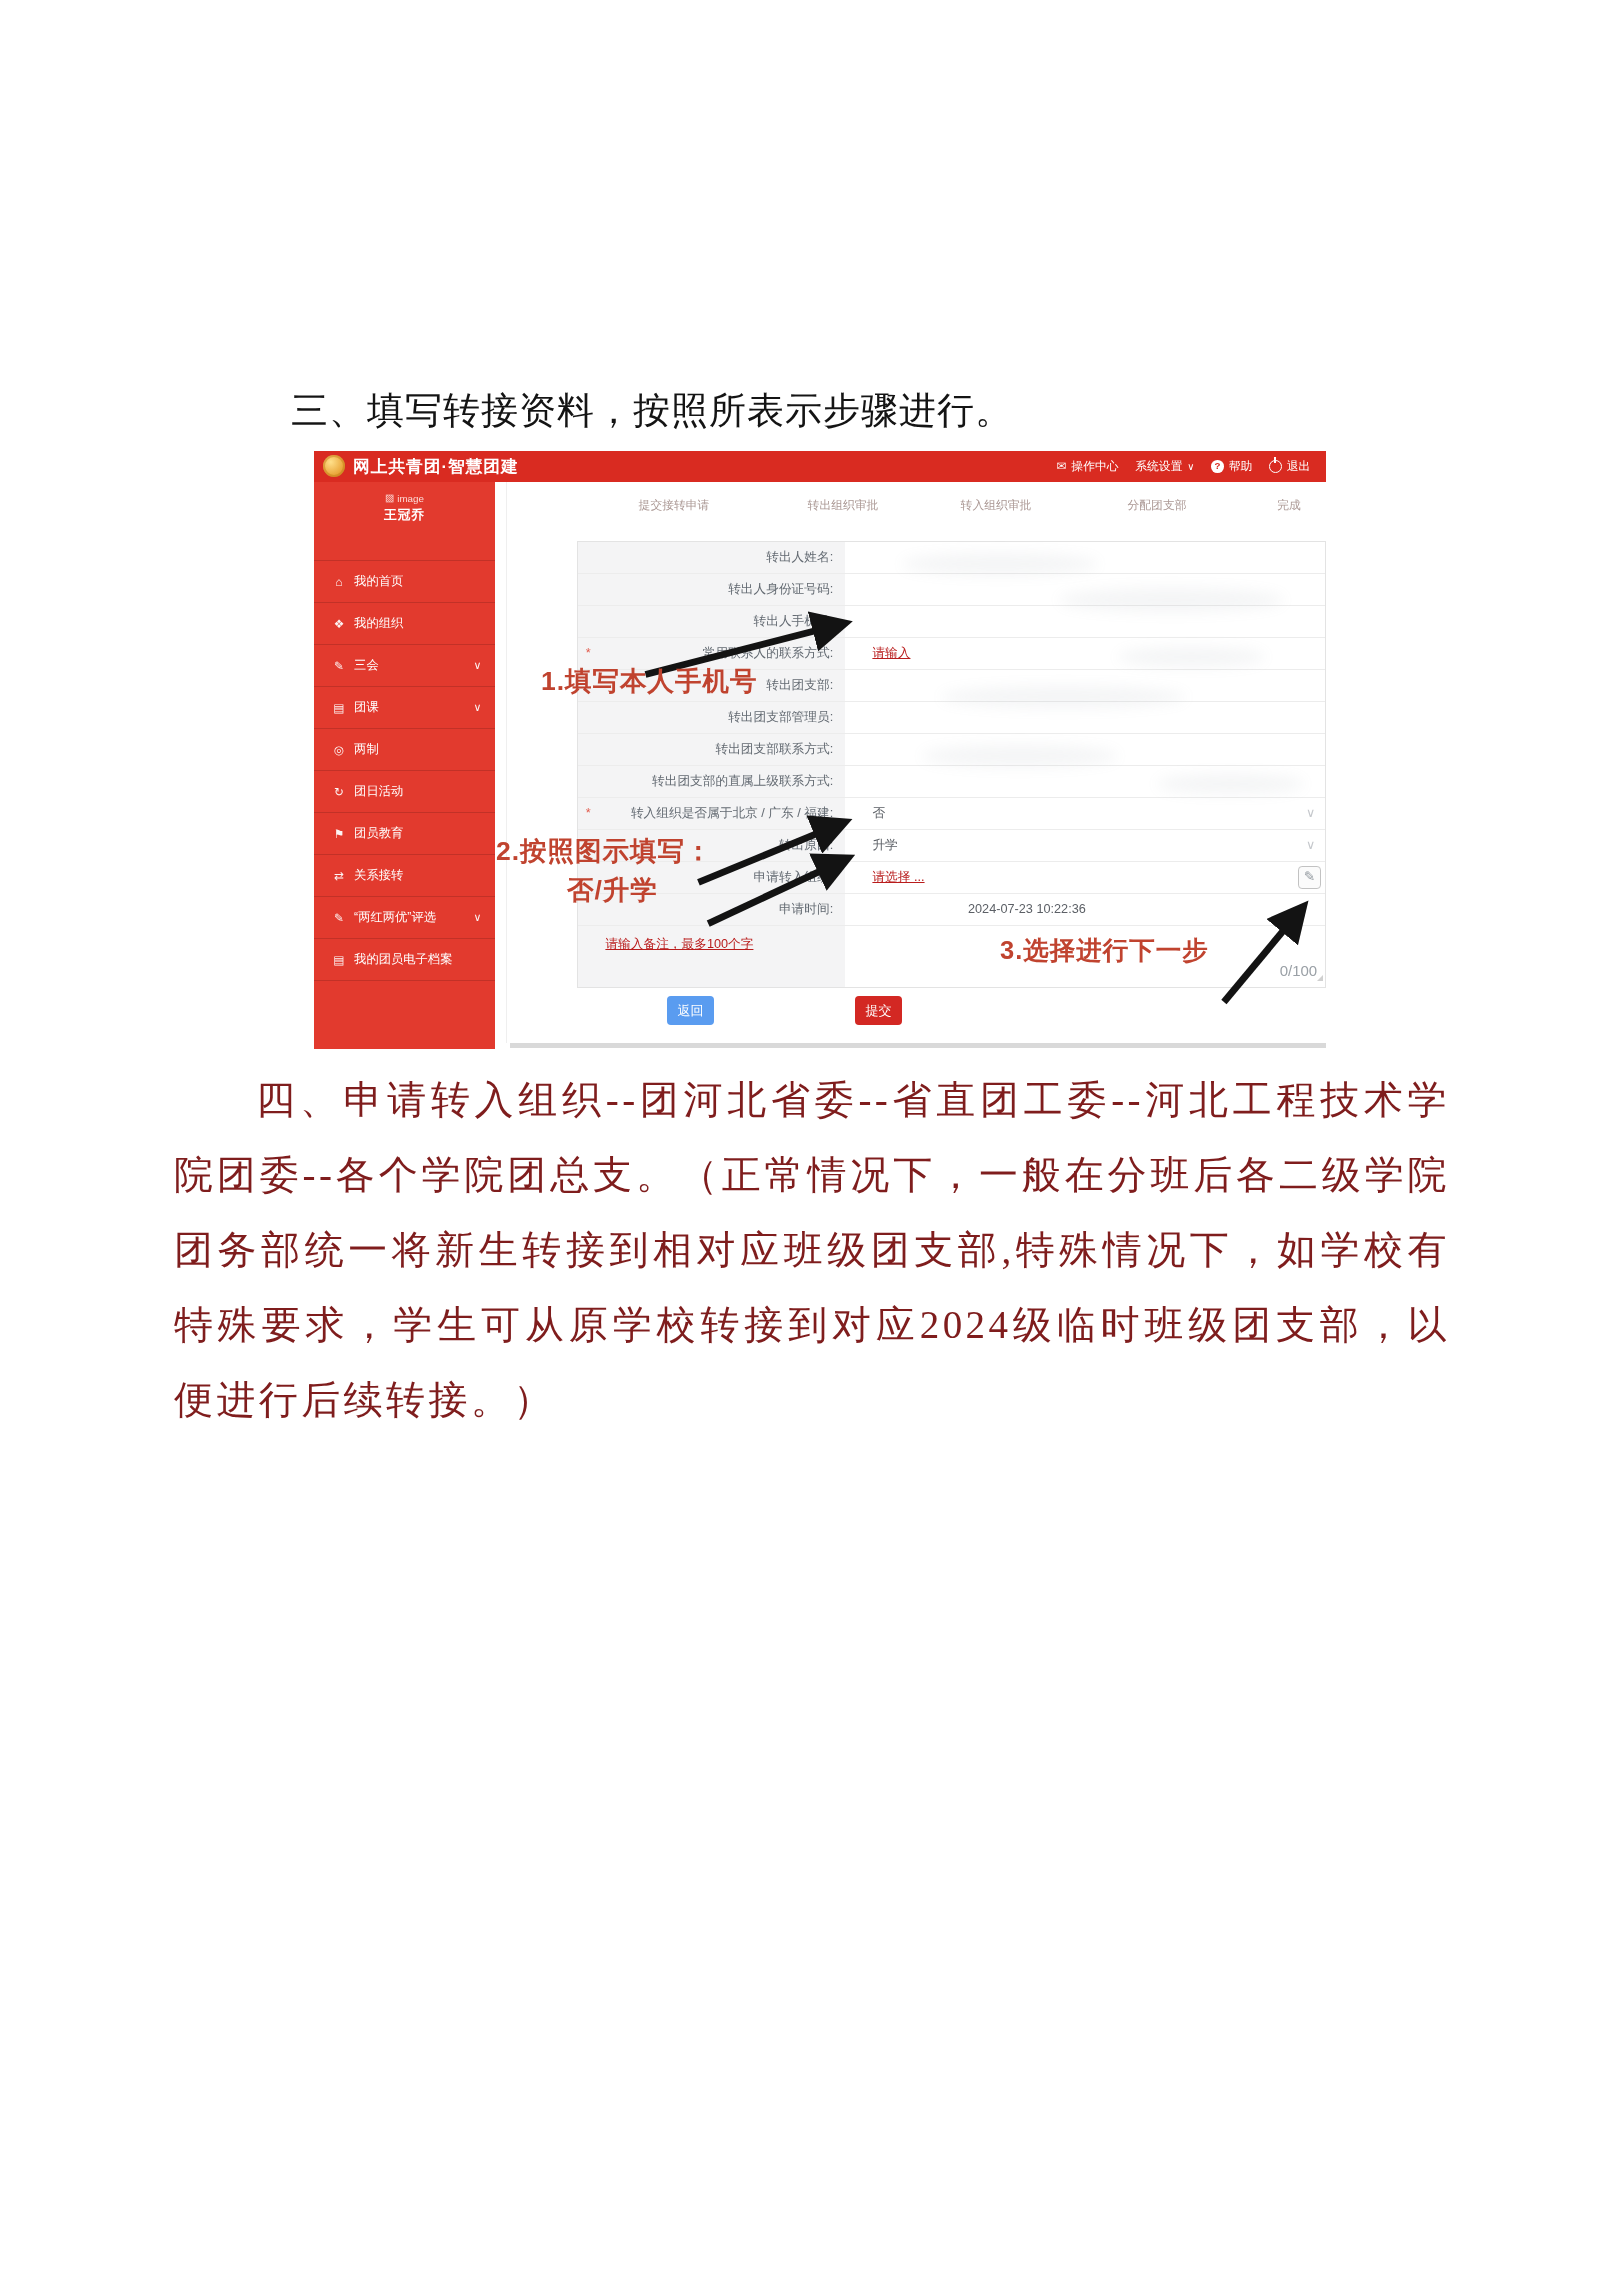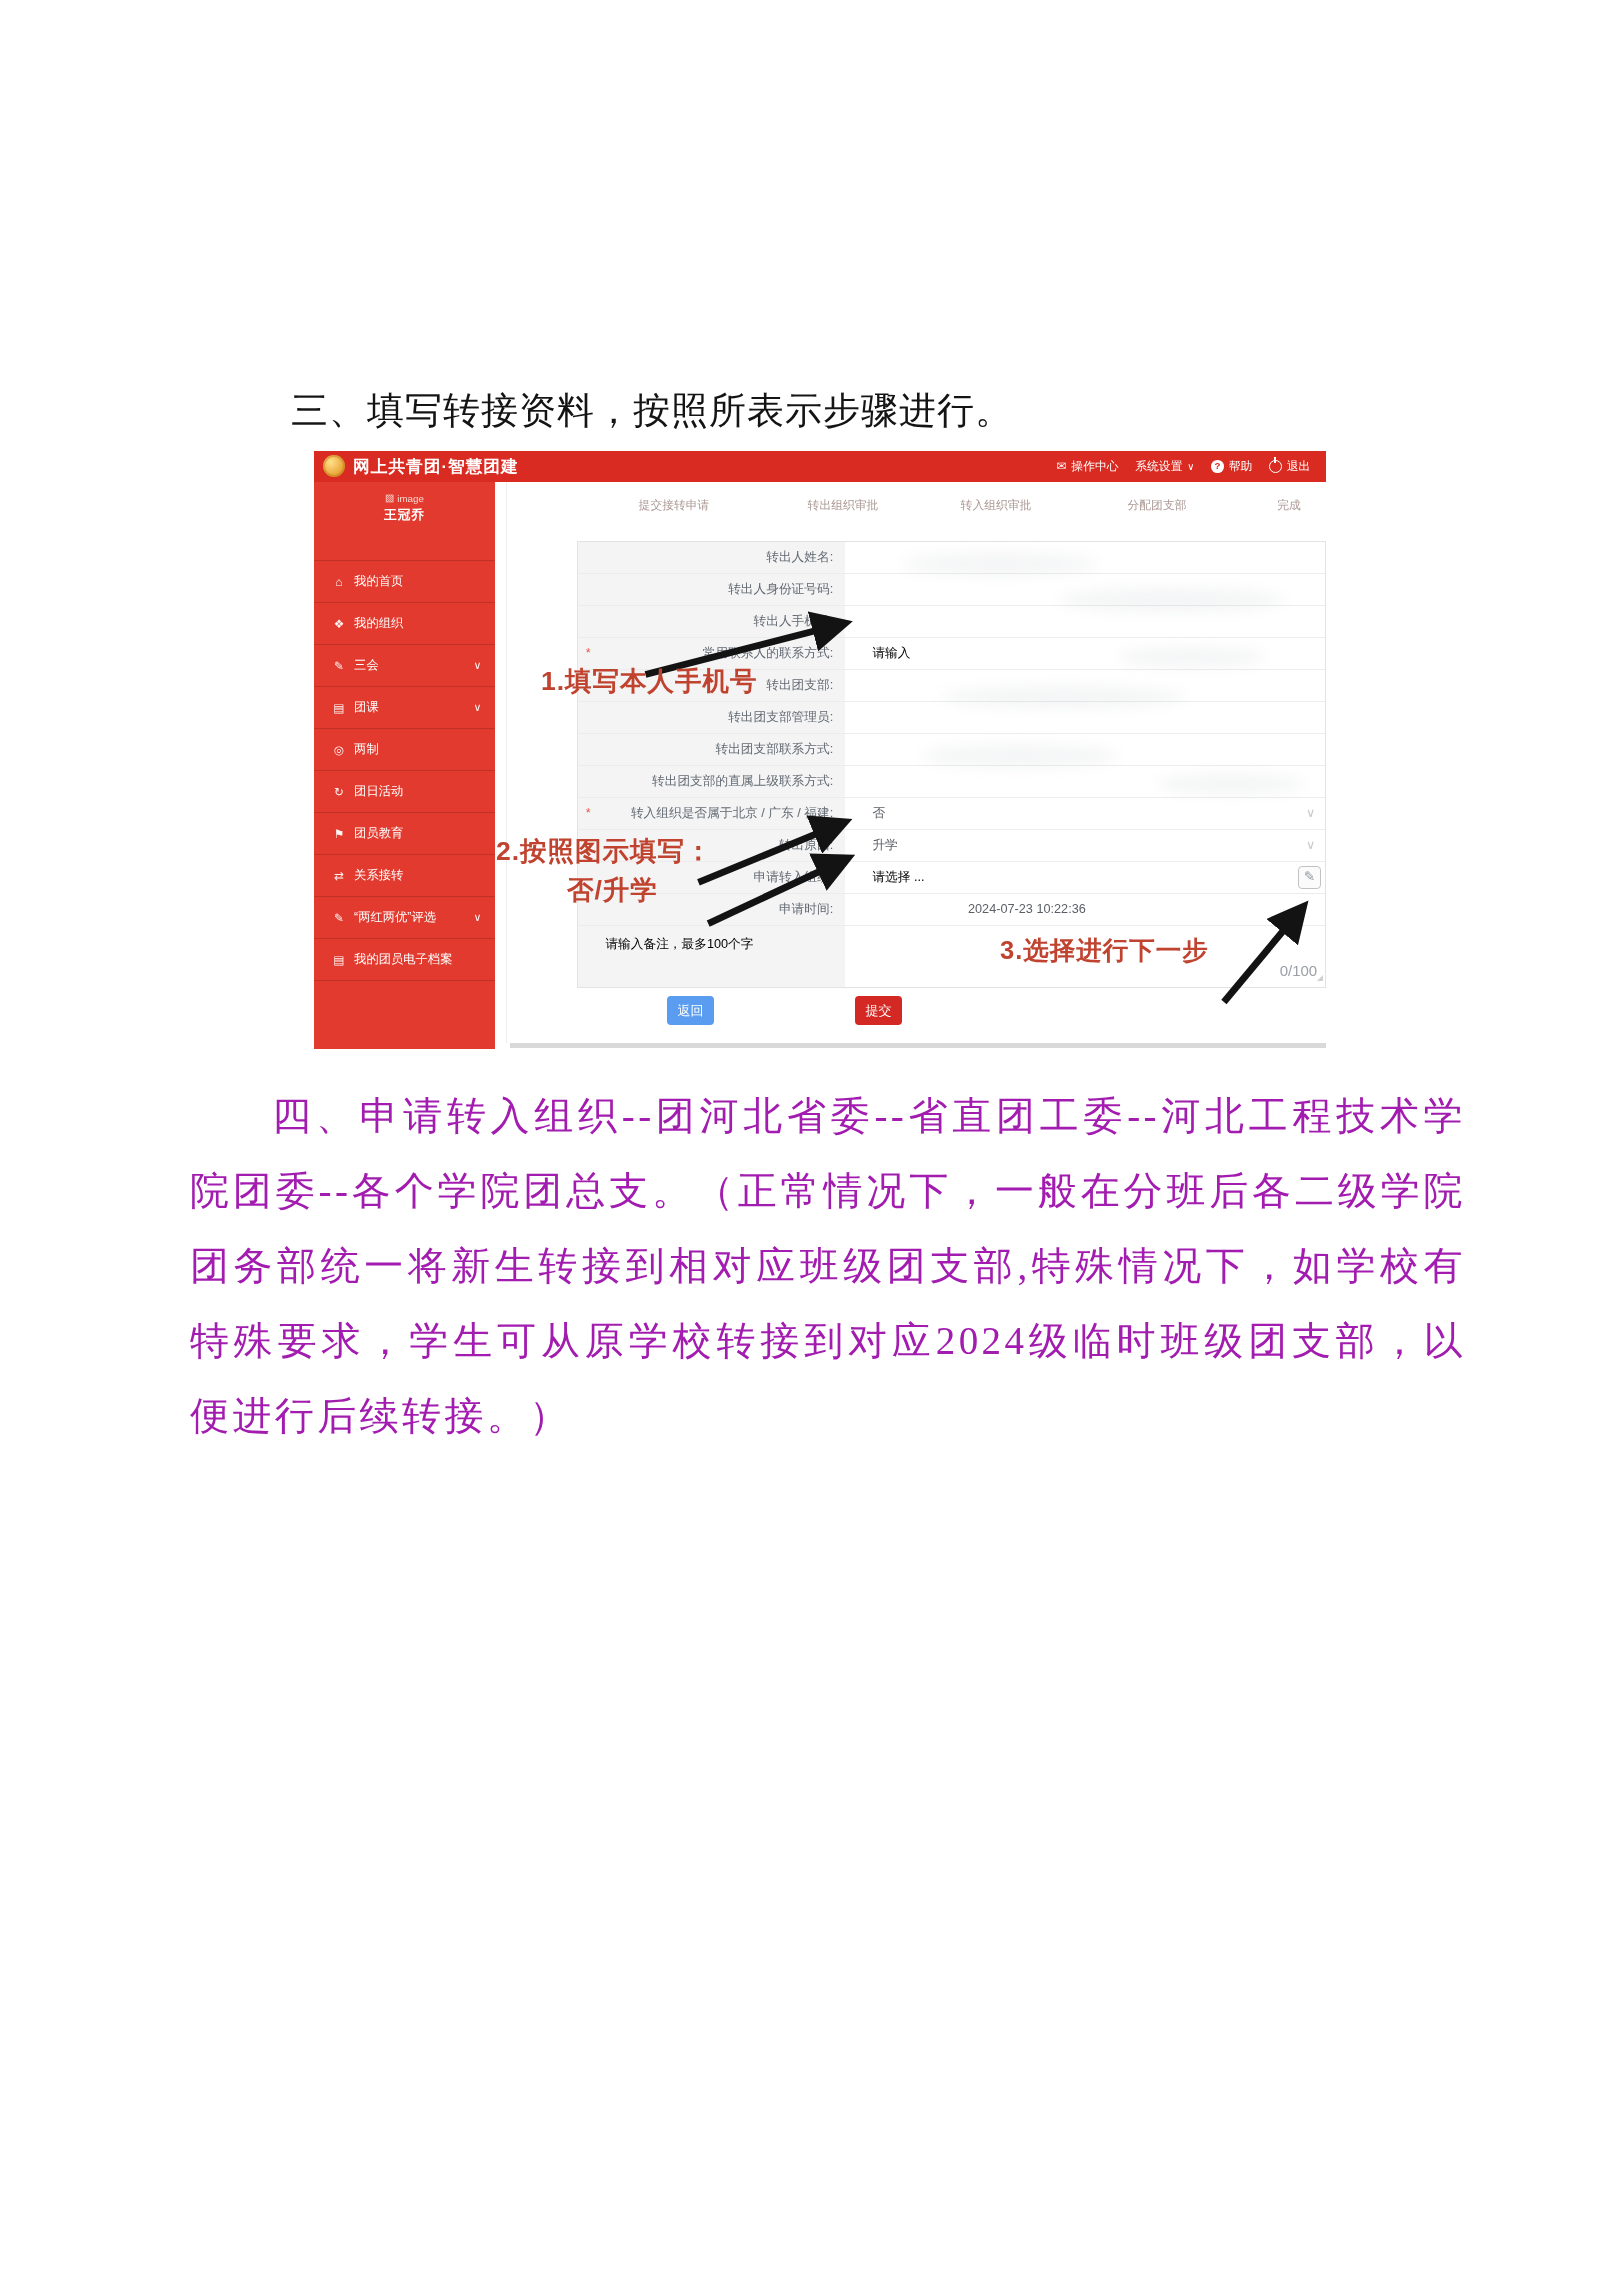--- a/index.html
+++ b/index.html
@@ -1,22 +1,22 @@
 <!DOCTYPE html>
 <html style="--header-red: #d92b21; --sidebar-red: #e23a2e; --annotation-red: #c0432f; --button-blue: #5a9cf0; --button-red: #d32823;"><head>
 <meta charset="utf-8">
 <style>
   html,body{margin:0;padding:0;background:#fff;}
   .page{position:relative;width:1621px;height:2293px;background:#fff;overflow:hidden;}
 
   
   .doc-heading{position:absolute;left:291px;top:388px;margin:0;
     font:400 37px/1.25 "Liberation Serif",serif;letter-spacing:1px;color:#141414;}
-  .doc-para{position:absolute;left:174px;top:1062px;width:1276px;margin:16px;
-    font:400 39px/75px "Liberation Serif",serif;letter-spacing:3.4px;color:#a21caf;
+  .doc-para{position:absolute;left:174px;top:1062px;width:1276px;margin:0;
+    font:400 39px/75px "Liberation Serif",serif;letter-spacing:3.4px;color:#7f1d1d;
     text-align:justify;word-break:break-all;text-indent:82px;}
 
   
   .shot{position:absolute;left:314px;top:451px;width:1012px;height:600px;
     background:#fff;font-family:"Liberation Sans",sans-serif;}
 
   .shot-header{position:absolute;left:0;top:0;right:0;height:31px;background:var(--header-red);}
   .logo{position:absolute;left:8.8px;top:3.9px;width:22.5px;height:22.5px;border-radius:50%;
     background:radial-gradient(circle at 35% 32%,#ffe08a,#eaa83c 62%,#c9871f);
     box-shadow:inset 0 0 0 2px rgba(190,120,20,.45);}
@@ -61,21 +61,21 @@
   .label-col-bg{position:absolute;left:0;top:0;bottom:0;width:267px;background:#f4f4f5;}
   .frow{position:relative;display:flex;height:32px;box-sizing:border-box;border-bottom:1px solid #ececec;}
   .frow.tall{height:57px;border-bottom:none;}
   .flabel{width:267px;box-sizing:border-box;padding-right:11.8px;text-align:right;line-height:31px;
     font-size:12.7px;color:#636a72;position:relative;white-space:nowrap;}
   .frow.tall .flabel{line-height:normal;padding-top:9.8px;}
   .fstar{position:absolute;left:7.8px;top:0;line-height:31px;color:#e25a4c;font-size:12.7px;}
   .fvalue{flex:1;position:relative;line-height:31px;font-size:12.7px;padding-left:27.4px;color:#5c6066;}
   .frow.tall .fvalue{line-height:normal;padding-top:9.8px;}
   .frow.time .fvalue{padding-left:123px;}
-  .fvalue .ph{color:#000000;}
+  .fvalue .ph{color:#b91c1c;text-decoration:underline;}
   .suffix-chev{position:absolute;right:9.8px;top:0;line-height:31px;color:#c5c8cc;font-size:12.7px;}
   .edit-icon{position:absolute;right:3.9px;top:3.9px;width:23.5px;height:23.5px;box-sizing:border-box;
     border:1px solid #c2c2c2;border-radius:3.9px;color:#9aa0a6;font-size:13.7px;text-align:center;
     line-height:20.6px;background:#fbfbfb;}
   .counter{position:absolute;right:7.8px;bottom:3.9px;font-size:15px;color:#9aa0a6;}
   .resize-grip{position:absolute;right:2px;bottom:2px;width:0;height:0;
     border-left:6.9px solid transparent;border-bottom:6.9px solid #d0d0d0;}
 
   
   .btn{position:absolute;width:47px;height:29px;border:none;border-radius:3.9px;color:#fff;

